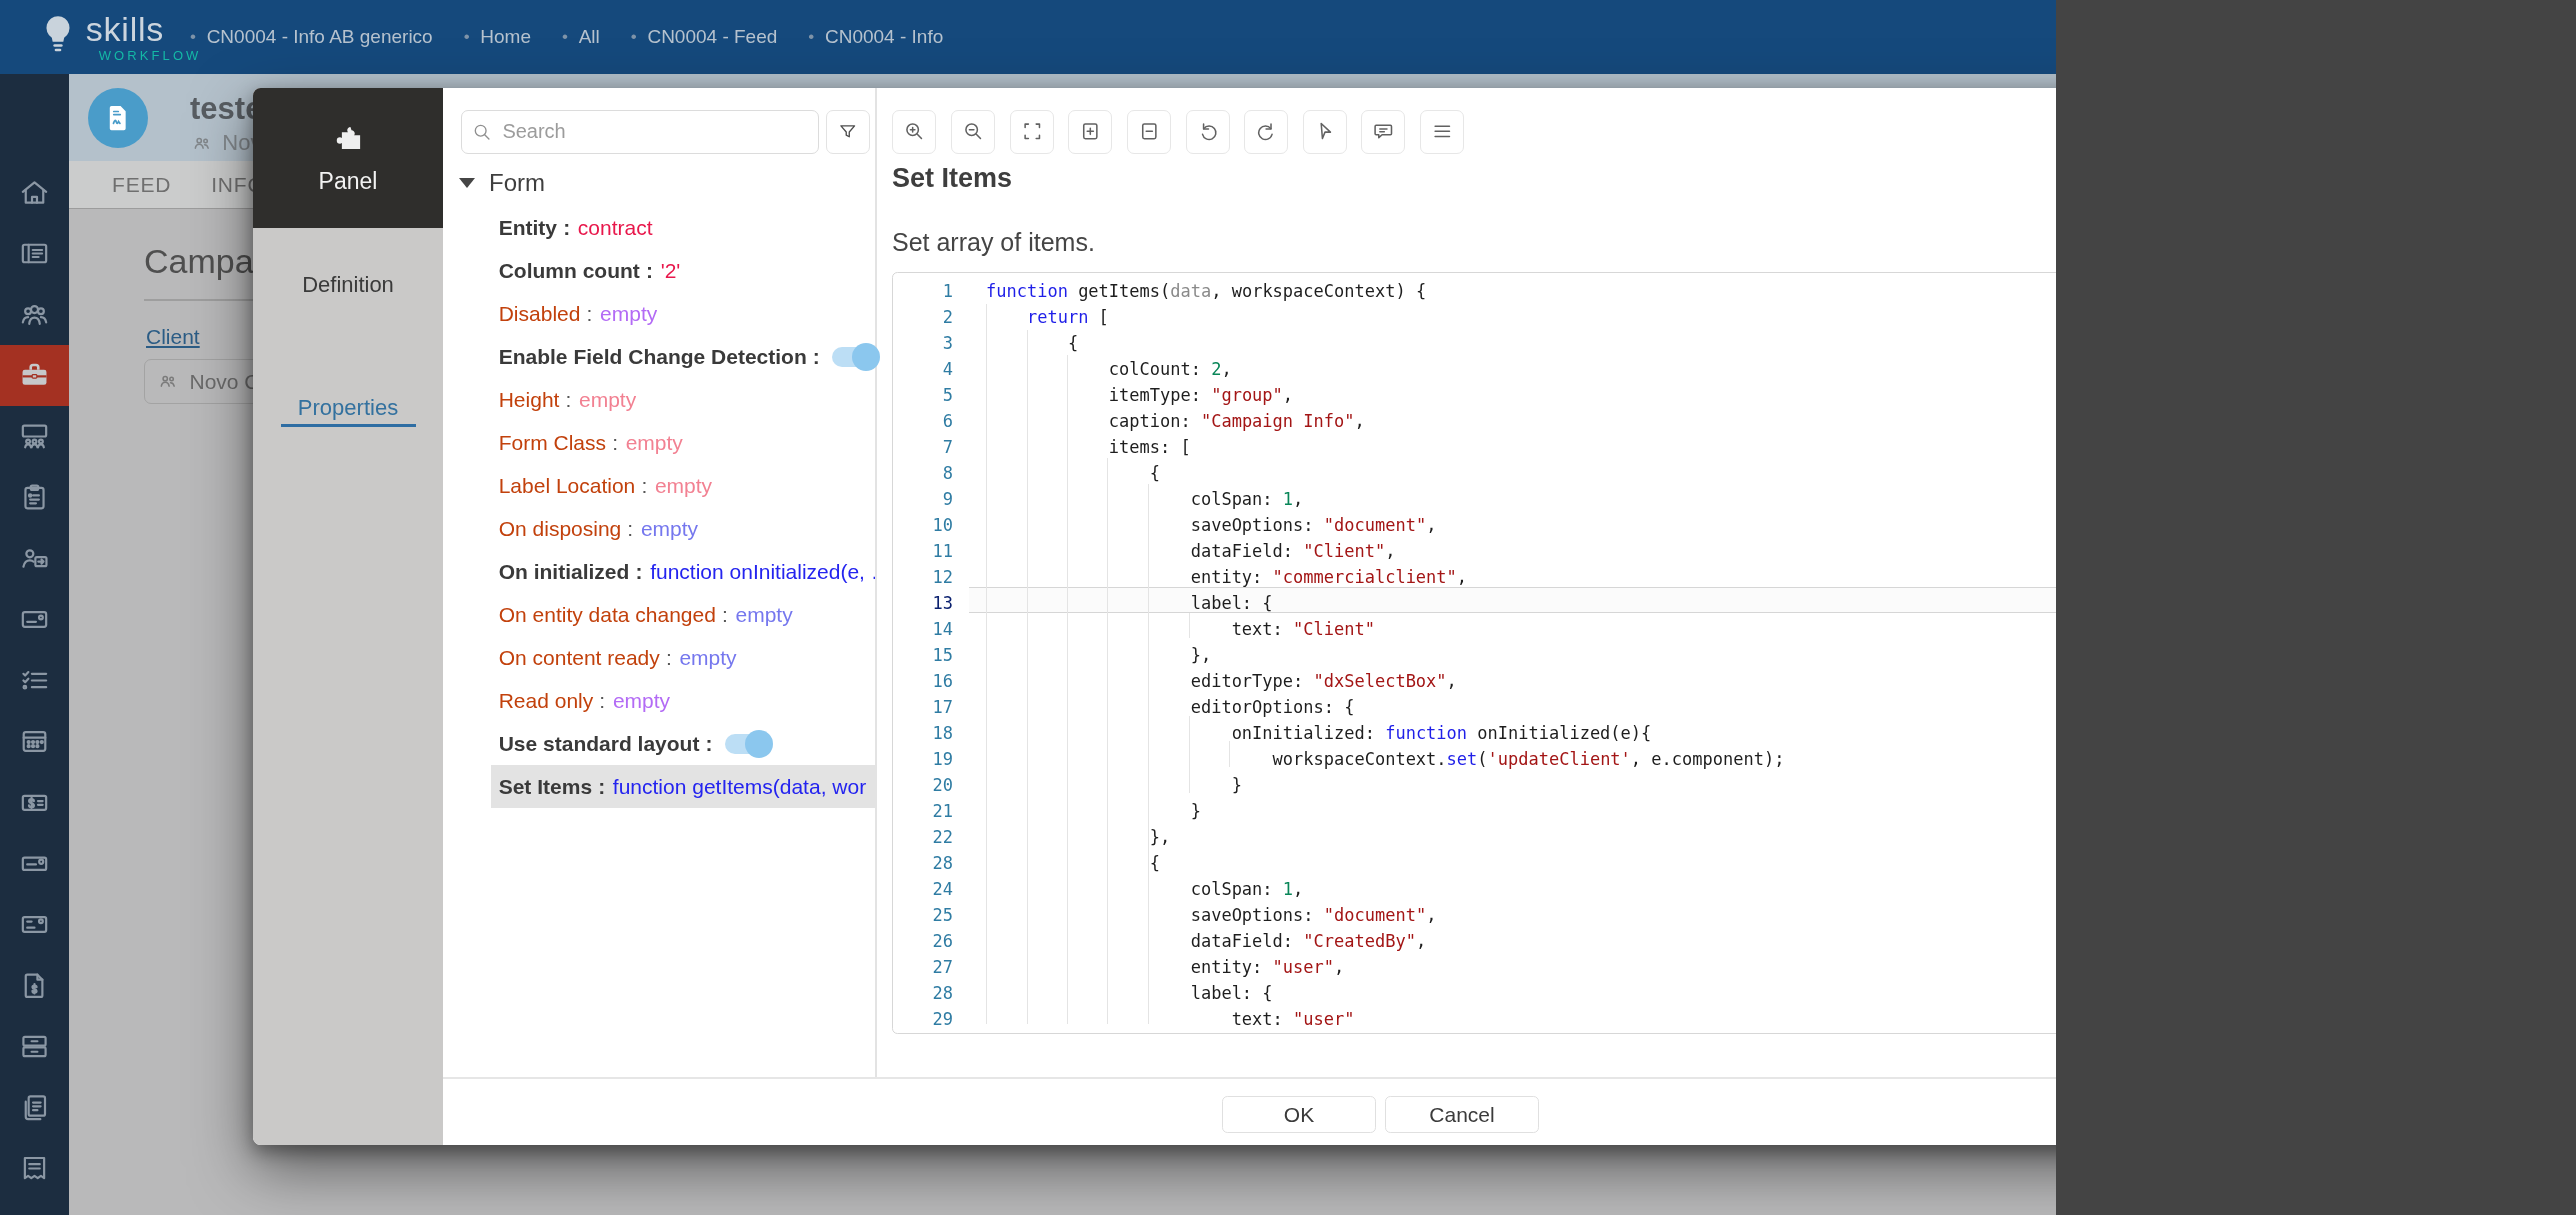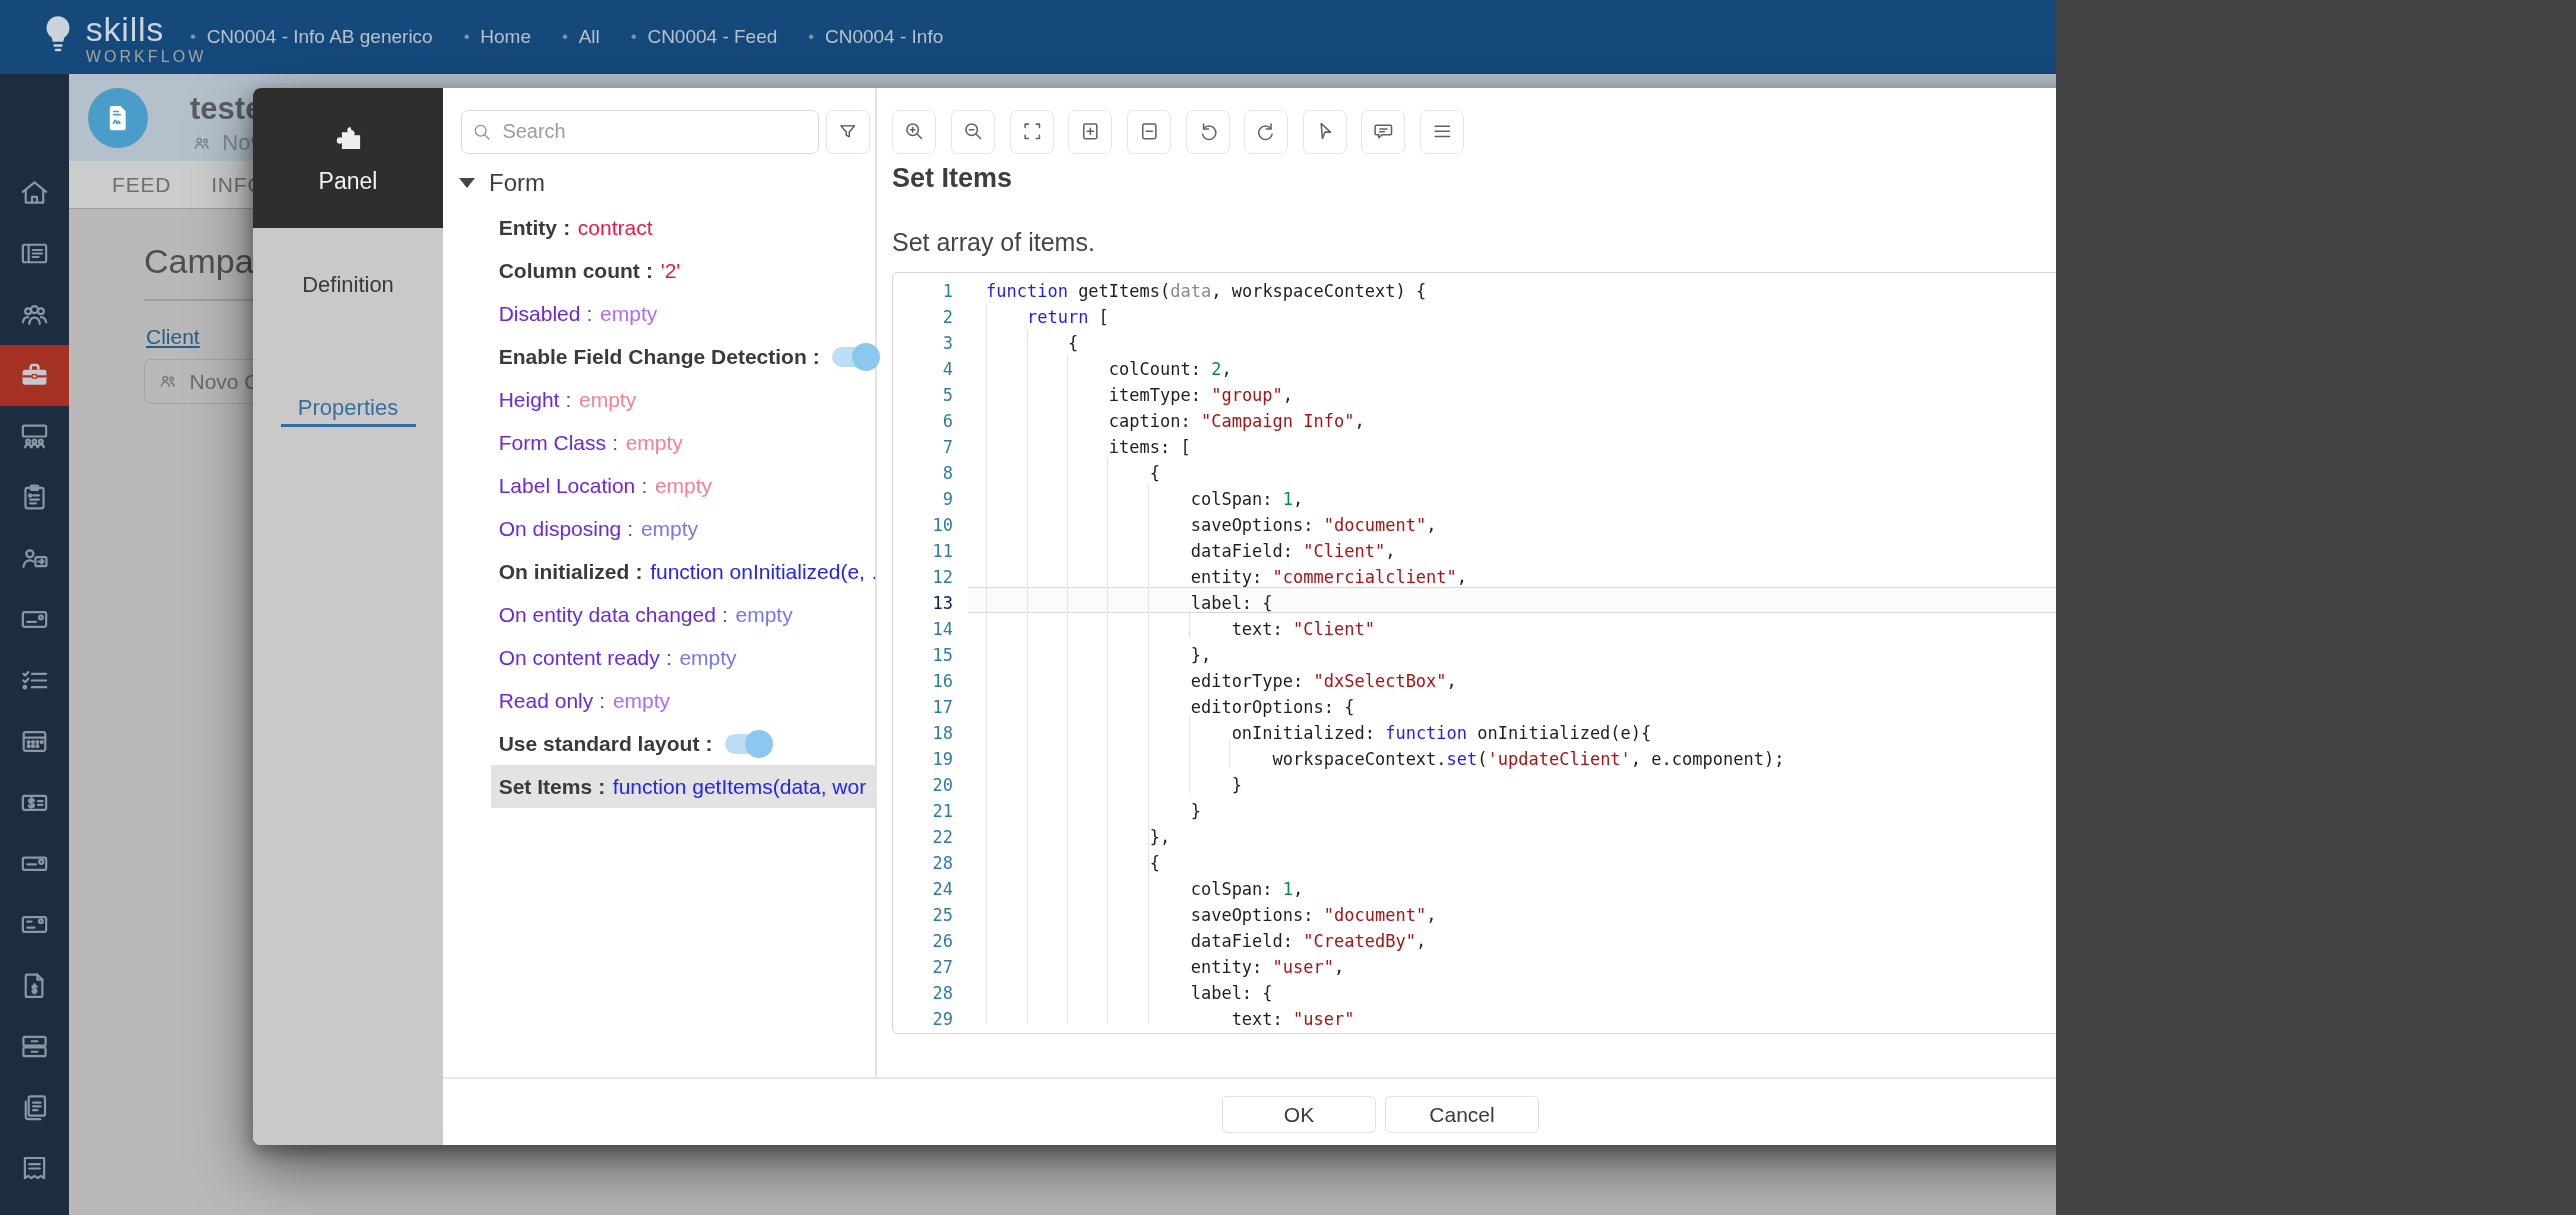--- a/index.html
+++ b/index.html
@@ -6,21 +6,21 @@
   .stage{position:relative;width:2056px;height:1216px;overflow:hidden;
          font-family:"Liberation Sans",sans-serif;background:#b9b9ba;}
   .abs{position:absolute;}
   svg{display:block;}
 
   
   .app-header{left:0;top:0;width:2576px;height:74px;background:#15497c;z-index:6;}
   .logo-wrap{left:38px;top:12.3px;display:flex;align-items:flex-start;}
   .logo-text{margin-left:7.7px;color:#ccd5de;line-height:1;}
   .logo-title{font-size:34px;font-weight:500;letter-spacing:0.8px;}
-  .logo-sub{font-size:16px;letter-spacing:3.1px;color:#a3a3a3;margin-top:3.1px;}
+  .logo-sub{font-size:13px;letter-spacing:3.1px;color:#14b8a6;margin-top:3.1px;margin-left:13px;}
   .breadcrumbs{left:190px;top:0;height:74px;display:flex;align-items:center;gap:31px;}
   .crumb{display:flex;align-items:center;gap:10.7px;cursor:pointer;}
   .crumb-dot{color:#7e93a8;font-size:17px;}
   .crumb-label{color:#b6c2ce;font-size:19px;}
   .hicons{left:2138px;top:20px;display:flex;gap:41px;}
   .hicon{width:34px;height:34px;color:#b6c2ce;cursor:pointer;}
   .hicon svg{width:34px;height:34px;}
   .avatar{left:2437px;top:13px;width:48px;height:48px;border-radius:50%;overflow:hidden;cursor:pointer;}
   .user-name{left:2496px;top:25px;font-size:22px;color:#cdd6df;}
 
@@ -81,21 +81,21 @@
   .filter-btn{left:573px;top:21.5px;width:44px;height:44px;border:1.5px solid #e3e3e3;border-radius:7px;
               display:flex;align-items:center;justify-content:center;color:#4c4c4c;cursor:pointer;box-sizing:border-box;}
   .filter-btn svg{width:21.5px;height:21.5px;}
   .form-header{left:206px;top:81px;display:flex;align-items:center;gap:14px;cursor:pointer;}
   .form-caret{width:0;height:0;border-left:8.4px solid transparent;border-right:8.4px solid transparent;
               border-top:10px solid #454545;}
   .form-title{font-size:24px;color:#3f3f3f;}
   .prop-rows{left:190px;top:118px;width:432px;}
   .prop-row{height:43px;display:flex;align-items:center;margin-left:48px;padding-left:7.7px;cursor:pointer;}
   .prop-row.selected{background:#e3e3e3;}
-  .prop-label{font-size:21px;color:#6d28d9;white-space:nowrap;}
+  .prop-label{font-size:21px;color:#c2410c;white-space:nowrap;}
   .prop-label.bold{font-weight:700;color:#3a3a3a;}
   .prop-colon{font-size:21px;margin:0 7.7px 0 6.1px;color:#565656;}
   .prop-colon.bold{font-weight:700;color:#3a3a3a;}
   .prop-value{font-size:21px;white-space:nowrap;overflow:hidden;max-width:253px;text-overflow:clip;}
   .v-red{color:#e8174b;} .v-purple{color:#b36bf5;} .v-pink{color:#f28192;}
   .v-indigo{color:#7577ee;} .v-blue{color:#2424ef;}
   .toggle{position:relative;width:45px;height:20px;background:#bcdef5;border-radius:10px;margin-left:4.6px;cursor:pointer;}
   .toggle .knob{position:absolute;left:20px;top:-3.8px;width:28px;height:28px;border-radius:50%;background:#8bc7ee;}
 
   

